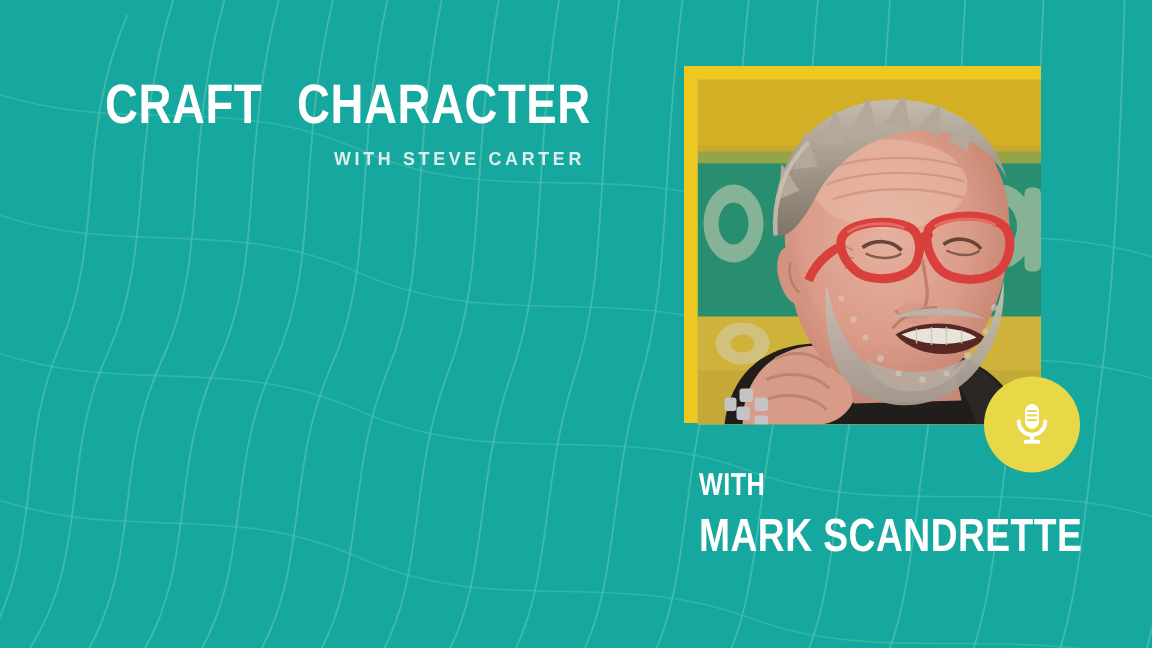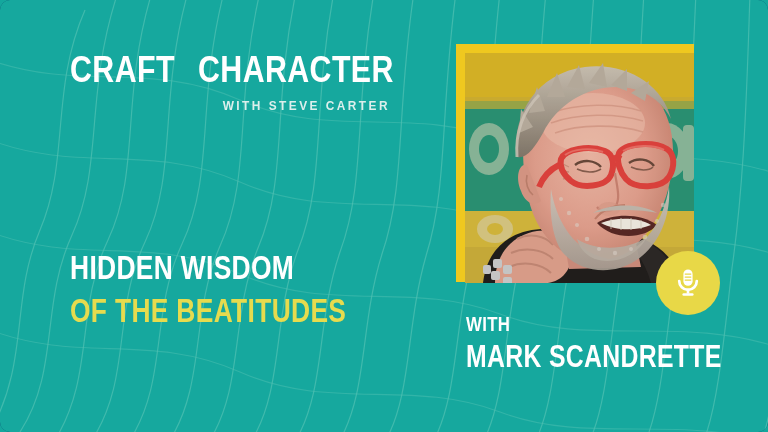--- a/index.html
+++ b/index.html
@@ -7,21 +7,20 @@
     width:768px;height:432px;
     font-family:"Liberation Sans", sans-serif;
     background:#14A79D;
     overflow:hidden;
   }
   .canvas{
     position:relative;
     width:768px;height:432px;
     background:#0c4a6e;
     overflow:hidden;
-    border-radius:10px;
   }
   .bg-lines{
     position:absolute;inset:0;
     width:768px;height:432px;
     pointer-events:none;
   }
 
   
   .brand{
     position:absolute;
@@ -191,24 +190,20 @@
   </svg>
 
   <div class="brand">
     <div class="brand-row">
       <span class="brand-word">CRAFT</span>
       <span class="brand-word">CHARACTER</span>
     </div>
     <div class="brand-sub">WITH STEVE CARTER</div>
   </div>
 
-  <div class="episode">
-    <div class="ep-line l1">HIDDEN WISDOM</div>
-    <div class="ep-line l2">OF THE BEATITUDES</div>
-  </div>
 
   <div class="guest">
     <div class="guest-with">WITH</div>
     <div class="guest-name">MARK SCANDRETTE</div>
   </div>
 
   <div class="photo-frame"></div>
 
   <div class="photo">
     <svg width="229" height="230" viewBox="0 0 229 230" aria-hidden="true">

